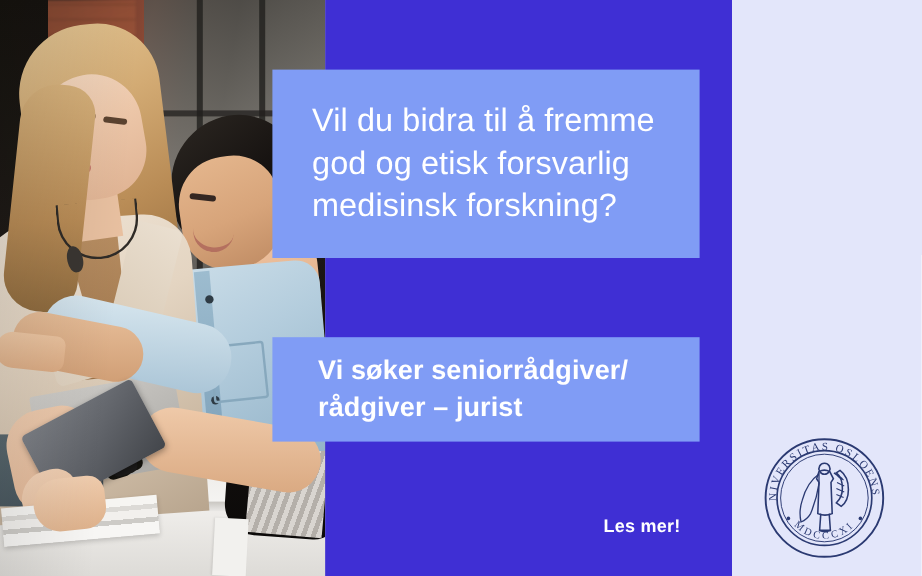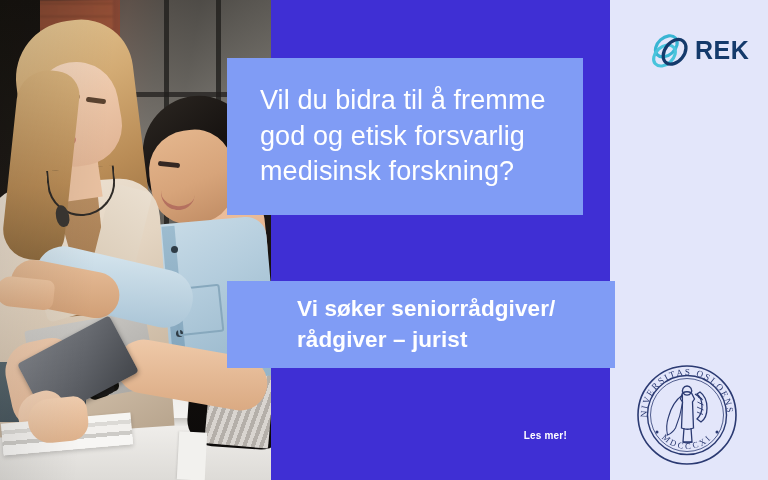--- a/index.html
+++ b/index.html
@@ -319,40 +319,39 @@
     letter-spacing: .1px;
     white-space: pre-line;
   }
   .subhead-box {
     position: absolute;
     left: 227px; top: 281px;
     width: 356px; height: 87px;
     background: #809CF5;
     display: flex;
     align-items: center;
-    padding-left: 32px;
   }
   .subhead-text {
     color: #ffffff;
     font-size: 22.5px;
     line-height: 1.35;
     font-weight: 700;
     padding: 0 14px 0 38px;
     letter-spacing: .1px;
     white-space: pre-line;
   }
   .cta {
     position: absolute;
     left: 0; top: 430px;
     width: 583px;
     text-align: right;
     padding-right: 16px;
     box-sizing: border-box;
     color: #ffffff;
-    font-size: 10px;
+    font-size: 15px;
     font-weight: 700;
     letter-spacing: .2px;
   }
 
   
   .rek-logo {
     position: absolute;
     left: 648px; top: 26px;
     width: 100px; height: 48px;
     display: flex;
@@ -453,28 +452,20 @@
 medisinsk forskning?</div>
   </div>
 
   <div class="subhead-box">
     <div class="subhead-text">Vi søker seniorrådgiver/
 rådgiver – jurist</div>
   </div>
 
   <div class="cta">Les mer!</div>
 
-  <div class="rek-logo">
-    <svg class="rek-mark" viewBox="0 0 48 48">
-      <ellipse cx="20" cy="20" rx="13.5" ry="9.5" transform="rotate(-42 20 20)" fill="none" stroke="#39B5D3" stroke-width="3.4"></ellipse>
-      <ellipse cx="18" cy="30" rx="13.5" ry="9.5" transform="rotate(-42 18 30)" fill="none" stroke="#49C4DC" stroke-width="3.4"></ellipse>
-      <ellipse cx="29" cy="26" rx="15" ry="10.5" transform="rotate(-52 29 26)" fill="none" stroke="#143A6B" stroke-width="3.6"></ellipse>
-    </svg>
-    <span class="rek-word">REK</span>
-  </div>
 
   <svg class="uio-seal" viewBox="0 0 106 106">
     <defs>
       <path id="arcTop" d="M 13,53 A 40,40 0 0 1 93,53"></path>
       <path id="arcBottom" d="M 19,53 A 34,34 0 0 0 87,53"></path>
     </defs>
     <circle cx="53" cy="53" r="49" fill="none" stroke="#2B3A72" stroke-width="1.6"></circle>
     <circle cx="53" cy="53" r="39.5" fill="none" stroke="#2B3A72" stroke-width="1.4"></circle>
     <circle cx="53" cy="53" r="36.5" fill="none" stroke="#2B3A72" stroke-width="0.8"></circle>
 

